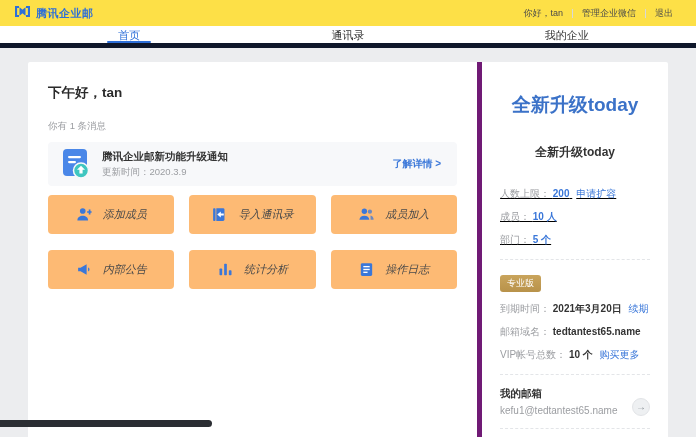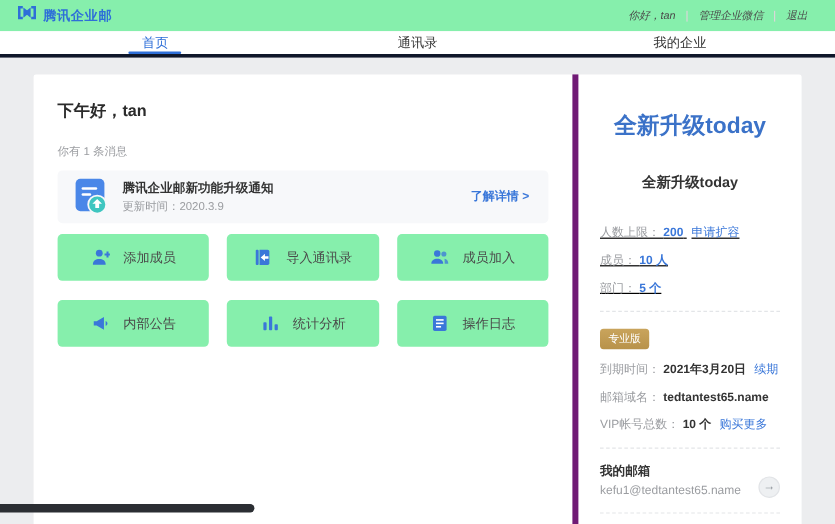--- a/index.html
+++ b/index.html
@@ -1,49 +1,49 @@
 <!DOCTYPE html>
 <html><head>
 <meta charset="utf-8">
 <style>
   * { margin:0; padding:0; box-sizing:border-box; }
   html,body { width:696px; height:437px; overflow:hidden; }
   body { font-family:"Liberation Sans","DejaVu Sans",sans-serif; background:#ecedef; position:relative; }
 
   
-  .topbar { height:26px; background:#86efac; display:flex; align-items:center; justify-content:space-between; padding:0 14px; }
+  .topbar { height:26px; background:#fde047; display:flex; align-items:center; justify-content:space-between; padding:0 14px; }
   .brand { display:flex; align-items:center; gap:5px; }
   .brand-name { color:#2e6fd8; font-size:11px; font-weight:bold; letter-spacing:.5px; }
   .top-links { display:flex; align-items:center; font-size:9px; color:#4a4a4a; }
-  .top-links .tl { padding:0 9px; cursor:pointer;font-style:italic; }
+  .top-links .tl { padding:0 9px; cursor:pointer; }
   .top-links .sep { width:1px; height:9px; background:#d8d8d8; }
 
   
-  .nav { height:22px; background:#fff; border-bottom:3px solid #0f172a; display:flex; padding:0 20px; }
+  .nav { height:22px; background:#fff; border-bottom:5px solid #0f172a; display:flex; padding:0 20px; }
   .tab { flex:1; display:flex; align-items:flex-start; justify-content:center; font-size:11px; color:#333; cursor:pointer; position:relative; padding-top:2px; }
   .tab.active { color:#2e6fd8; }
   .tab .ind { position:absolute; bottom:0; width:44px; height:2px; background:#2e6fd8; border-radius:1px; }
 
   
   .card { position:absolute; left:28px; top:62px; width:640px; height:424px; background:#fff; border-radius:2px; display:flex; }
   .left-panel { width:449px; padding:18px 20px; }
   .right-panel { width:191px; border-left:5px solid #701a75; padding:14px 18px; }
 
   .greeting { font-size:13.5px; font-weight:bold; color:#2b2b2b; margin-top:4px; }
   .muted-label { font-size:9.5px; color:#9b9da1; margin-top:18px; }
 
   .msg-card { margin-top:9px; height:44px; background:#f7f8fa; border-radius:4px; display:flex; align-items:center; padding:0 16px 0 14px; }
   .msg-icon { width:28px; height:32px; flex:0 0 auto; }
   .msg-text { margin-left:12px; flex:1; }
   .msg-title { font-size:10.5px; font-weight:bold; color:#333; }
   .msg-time { font-size:9.5px; color:#9b9da1; margin-top:2px; }
   .msg-link { font-size:10px; color:#3a77d9; cursor:pointer; white-space:nowrap;font-weight:bold; }
 
   .shortcut-grid { margin-top:9px; display:grid; grid-template-columns:repeat(3,1fr); gap:16px 15px; }
-  .shortcut { height:39px; background:#86efac; border-radius:4px; display:flex; align-items:center; justify-content:center; gap:10px; cursor:pointer; }
+  .shortcut { height:39px; background:#fdba74; border-radius:4px; display:flex; align-items:center; justify-content:center; gap:10px; cursor:pointer;font-style:italic; }
   .shortcut .sc-label { font-size:11px; color:#4a4a4a; }
   .shortcut svg { display:block; }
 
   
   .promo-title { text-align:center; font-size:19px; font-weight:bold; color:#3b72c8; margin-top:16px; }
   .promo-sub { text-align:center; font-size:12px; font-weight:bold; color:#333; margin-top:26px; }
   .stats { margin-top:26px;text-decoration:underline; }
   .row { font-size:10px; color:#9b9da1; margin-bottom:9px; }
   .row .val-blue { color:#3a77d9; font-weight:bold; }
   .row .val-dark { color:#333; font-weight:bold; }

